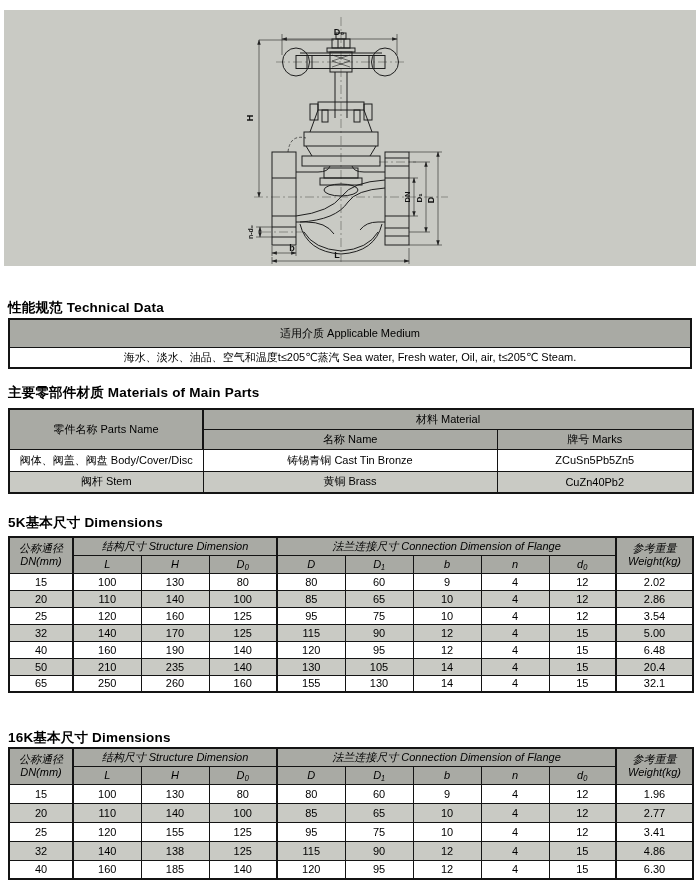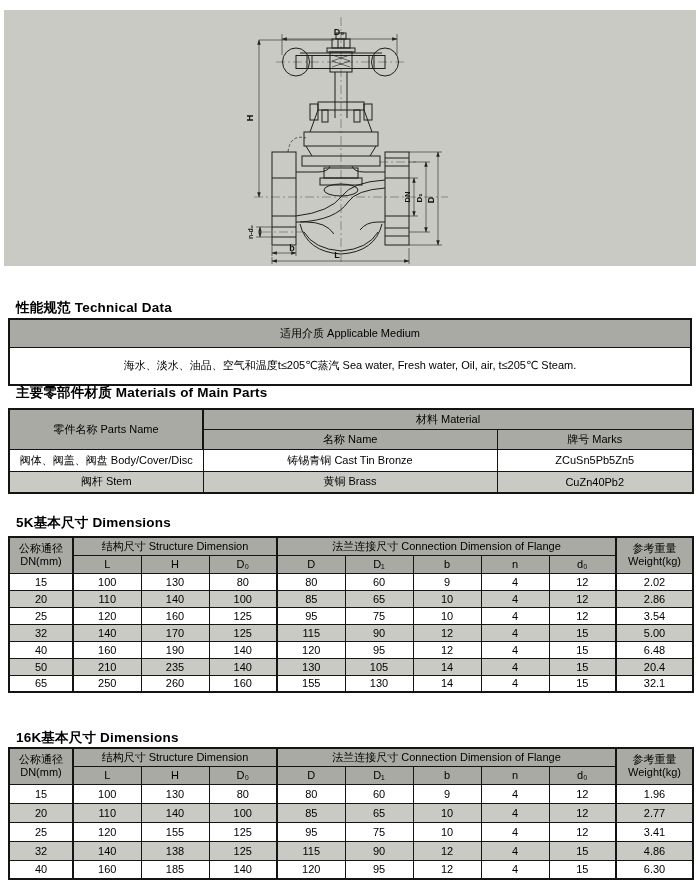--- a/index.html
+++ b/index.html
@@ -12,42 +12,42 @@
   *{margin:0;padding:0;box-sizing:border-box;}
   html,body{background:#ffffff;}
   body{
     width:700px;height:882px;position:relative;
     font-family:"Liberation Sans","DejaVu Sans",sans-serif;
     color:var(--text);
   }
   .abs{position:absolute;}
   #drawing-panel{left:4px;top:10px;width:692px;height:256px;background:var(--panel-bg);}
   .section-title{
-    left:16px;font-size:13.5px;font-weight:bold;color:#000;
+    left:8px;font-size:13.5px;font-weight:bold;color:#000;
     letter-spacing:0.2px;white-space:nowrap;
   }
   table{
     border-collapse:collapse;table-layout:fixed;width:684px;
     font-size:11px;text-align:center;color:#000;
   }
   table{border:2px solid var(--border);}
   th,td{border:1px solid var(--border);font-weight:normal;padding:0 2px;overflow:hidden;white-space:nowrap;}
   thead th{background:var(--header-bg);}
   tr.shade td{background:var(--shade-bg);}
   tr:not(.shade) td{background:#ffffff;}
   .thickL{border-left:2px solid var(--border);}
   thead tr:last-child th{border-bottom:1.5px solid var(--border);}
   
   #medium-table thead th{height:28px;}
-  #medium-table tbody td{height:38px;}
+  #medium-table tbody td{height:21px;}
   
   #materials-table th{height:20px;margin-left:7px;}
   #materials-table tbody td{height:22px;margin-top:16px;}
   
-  .dims-table thead tr th{height:18px;}
+  .dims-table thead tr th{height:18px;font-style:italic;}
   #dims5k-table tbody td{height:17px;}
   #dims16k-table tbody td{height:19px;}
   .two-line{line-height:1.25;}
   svg text{font-family:"Liberation Sans","DejaVu Sans",sans-serif;}
 </style>
 </head>
 <body>
 
 <div id="drawing-panel" class="abs">
   <svg width="692" height="256" viewBox="0 0 692 256">

